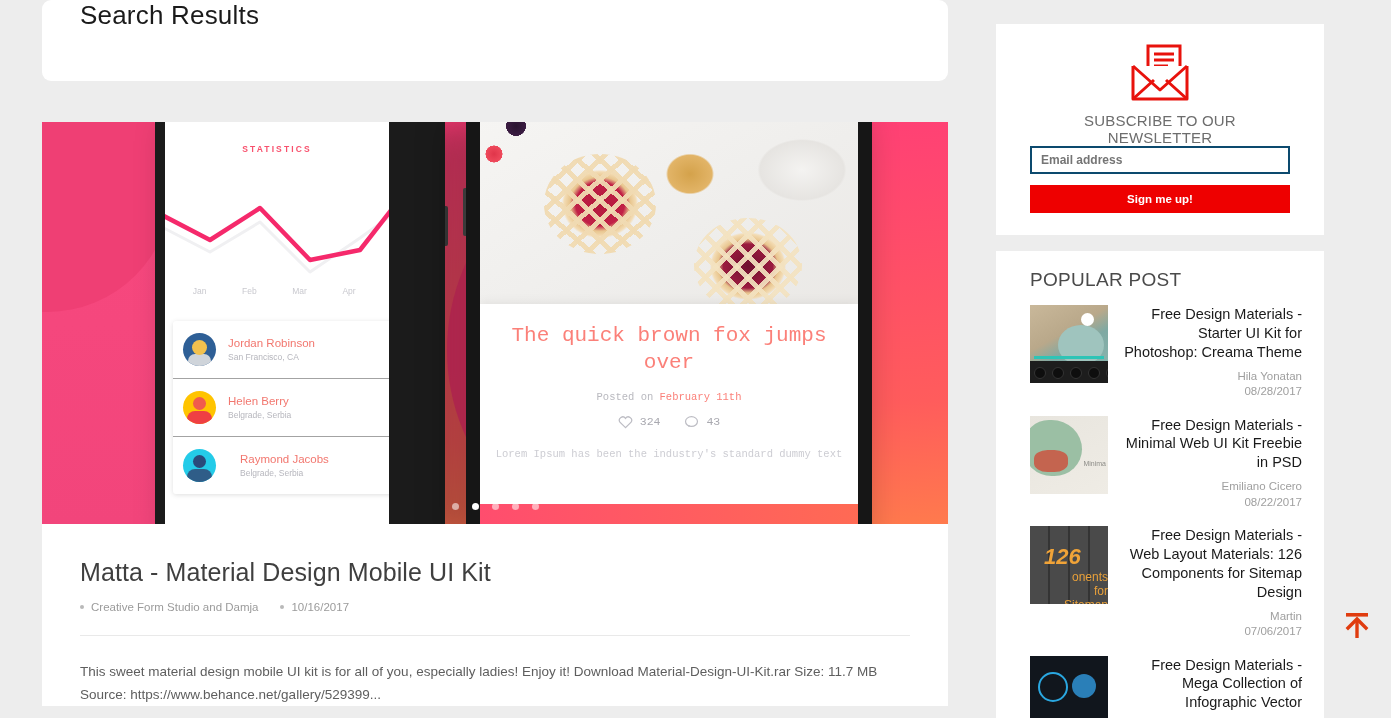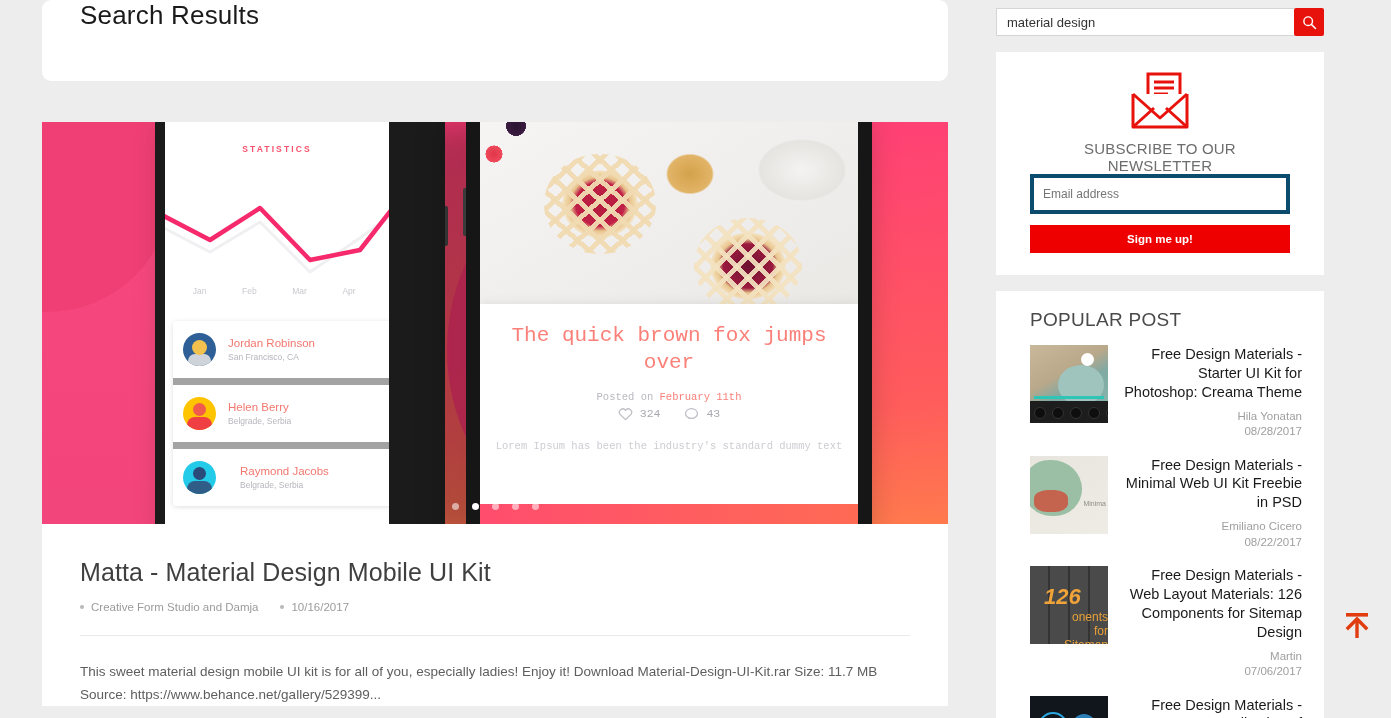--- a/index.html
+++ b/index.html
@@ -78,21 +78,21 @@
     display:flex; justify-content: space-around;
     font-size: 8.5px; color:#c9c9cf; padding: 0 10px;
   }
   .contacts {
     position:absolute; left: 8px; top: 205px; width: 254px;
     background:#fff; border-radius:3px;
     box-shadow:0 1px 5px rgba(0,0,0,.13);
   }
   .contact-row {
     display:flex; align-items:center; gap:12px;
-    padding: 12px 10px; border-bottom:7px solid #a3a3a3;
+    padding: 12px 10px; border-bottom:1px solid #a3a3a3;
   }
   .contact-row:last-child { border-bottom:none;gap:24px; }
   .avatar { width:33px; height:33px; border-radius:50%; flex:none; position:relative; overflow:hidden;}
   .av1 { background:#2e5f96; }
   .av1::after{content:"";position:absolute;left:9px;top:7px;width:15px;height:15px;border-radius:50%;background:#f2c14e;}
   .av1::before{content:"";position:absolute;left:5px;bottom:0;width:23px;height:12px;border-radius:7px 7px 0 0;background:#cfd4da;}
   .av2 { background:#ffc400; }
   .av2::after{content:"";position:absolute;left:10px;top:6px;width:13px;height:13px;border-radius:50%;background:#f15b4c;}
   .av2::before{content:"";position:absolute;left:4px;bottom:0;width:25px;height:13px;border-radius:8px 8px 0 0;background:#ef3f43;}
   .av3 { background:#24cbe8; }
@@ -140,21 +140,21 @@
   }
   .post-overlay {
     position:absolute; left:0; top:196px; width:378px; height:200px;
     background:#ffffff;
     box-shadow:0 -2px 10px rgba(0,0,0,.06);
     text-align:center; padding-top:18px;
   }
   .ov-title { font-size:21px; color:#fb8079; line-height:1.3; font-weight:400; }
   .ov-meta { margin-top:14px; font-size:10.5px; color:#b9b9bf; }
   .ov-meta .date { color:#fb8079; }
-  .ov-stats { margin-top:4px; display:flex; justify-content:center; gap:24px; align-items:flex-end;}
+  .ov-stats { margin-top:12px; display:flex; justify-content:center; gap:24px; align-items:flex-end;}
   .ov-stat { display:flex; align-items:center; gap:7px; font-size:11.5px; color:#a9a9b0; }
   .ov-body { margin-top:16px; font-size:10.5px; color:#cdcdd3; line-height:1.75; }
   .phone2-strip {
     position:absolute; left:0; bottom:0; width:378px; height:34px;
     background: linear-gradient(90deg,#ff4d6e,#ff6a54);
   }
   .dots {
     position:absolute; left: 0; right:0; bottom: 14px;
     display:flex; justify-content:center; gap:13px;
   }
@@ -181,22 +181,22 @@
   .search-btn {
     width: 30px; background:#e8120c; border:none; cursor:pointer;
     display:flex; align-items:center; justify-content:center; border-radius:2px;
   }
 
   .widget { background:#fff; margin-top: 16px; }
   .newsletter { padding: 18px 34px 22px 34px; text-align:center; }
   .env-icon { display:flex; justify-content:center; margin-bottom: 8px; }
   .news-title { font-size: 15px; color:#6d6d6d; letter-spacing:.2px; }
   .email-input {
-    width:100%; height: 28px; border:4px solid #0c4a6e; padding:16px 9px;
-    font-size:12px; color:#555; font-family:"Liberation Sans", sans-serif; outline:none;
+    width:100%; height: 28px; border:2px solid #0c4a6e; padding:4px 9px;
+    font-size:12px; color:#555; font-family:"Liberation Sans", sans-serif; outline:none;font-weight:bold;
   }
   .signup-btn {
     margin-top: 11px; width:100%; height: 28px; background:#ee0000; border:none;
     color:#fff; font-size:11.5px; font-weight:bold; cursor:pointer;
     font-family:"Liberation Sans", sans-serif;
   }
 
   .popular { padding: 18px 22px 14px 34px; }
   .popular h2 { font-size: 19px; font-weight: 400; color:#4a4a4a; letter-spacing:.3px; margin-bottom: 14px; }
   .pp-item { display:flex; gap: 14px; margin-bottom: 16px; }
@@ -353,29 +353,20 @@
         </div>
         <div class="divider"></div>
         <div class="post-excerpt">This sweet material design mobile UI kit is for all of you, especially ladies! Enjoy it! Download Material-Design-UI-Kit.rar Size: 11.7 MB Source: https://www.behance.net/gallery/529399...</div>
       </div>
 
     </div>
   </div>
 
   <div class="sidebar">
 
-    <div class="searchbar">
-      <input type="text" value="material design" style="">
-      <button class="search-btn">
-        <svg width="15" height="15" viewBox="0 0 16 16">
-          <circle cx="6.6" cy="6.6" r="4.6" fill="none" stroke="#fff" stroke-width="1.5"></circle>
-          <line x1="10" y1="10" x2="14.4" y2="14.4" stroke="#fff" stroke-width="1.6" stroke-linecap="round"></line>
-        </svg>
-      </button>
-    </div>
 
     <div class="widget newsletter">
       <div class="env-icon">
         <svg width="72" height="62" viewBox="0 0 72 62">
           <rect x="24" y="4" width="32" height="26" fill="#fff" stroke="#e8120c" stroke-width="3"></rect>
           <line x1="30" y1="12" x2="50" y2="12" stroke="#e8120c" stroke-width="3"></line>
           <line x1="30" y1="18" x2="50" y2="18" stroke="#e8120c" stroke-width="3"></line>
           <line x1="30" y1="24" x2="44" y2="24" stroke="#e8120c" stroke-width="3"></line>
           <path d="M9 24 L9 57 L63 57 L63 24" fill="#fff" stroke="#e8120c" stroke-width="3" stroke-linejoin="round"></path>
           <path d="M9 24 L36 48 L63 24" fill="none" stroke="#e8120c" stroke-width="3" stroke-linejoin="round"></path>

